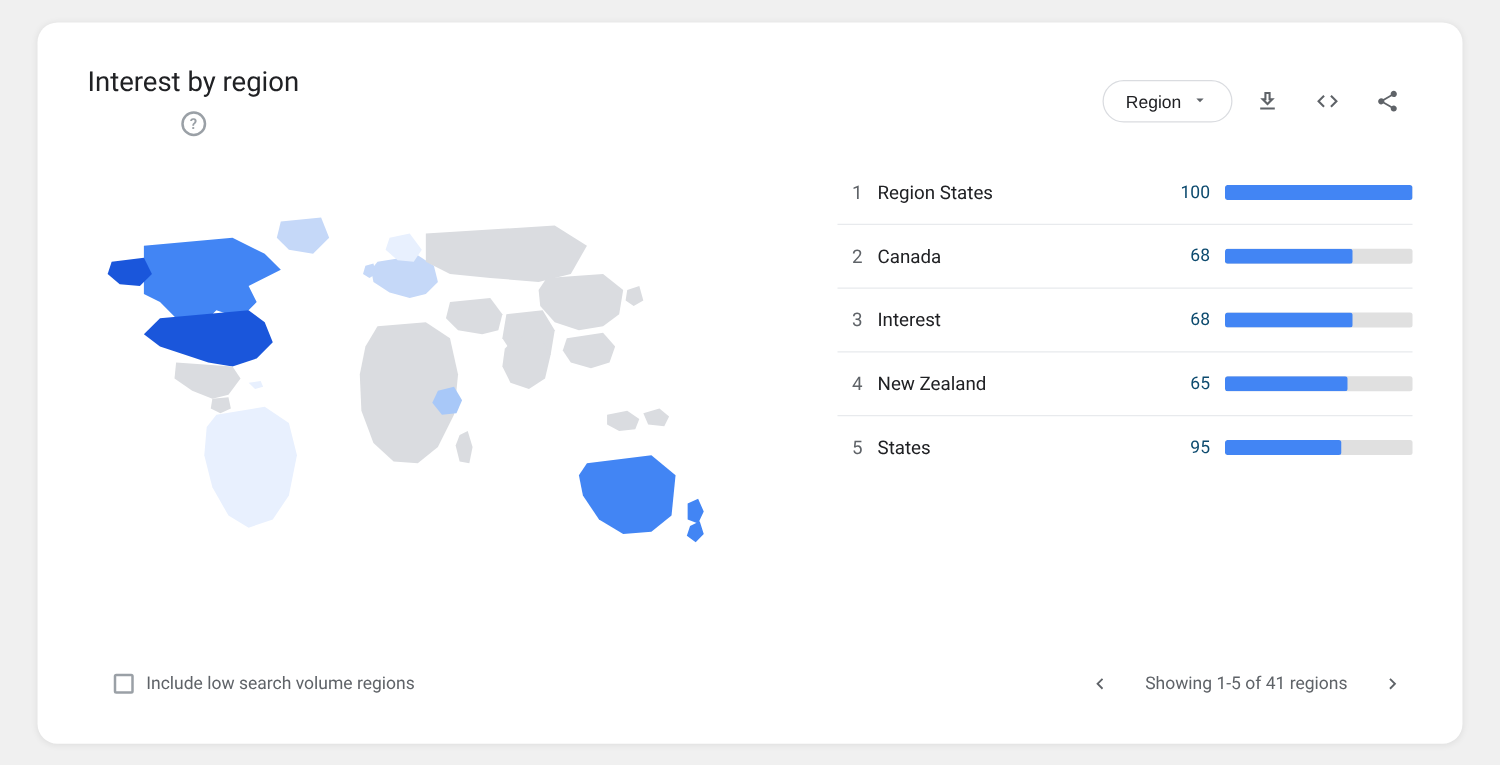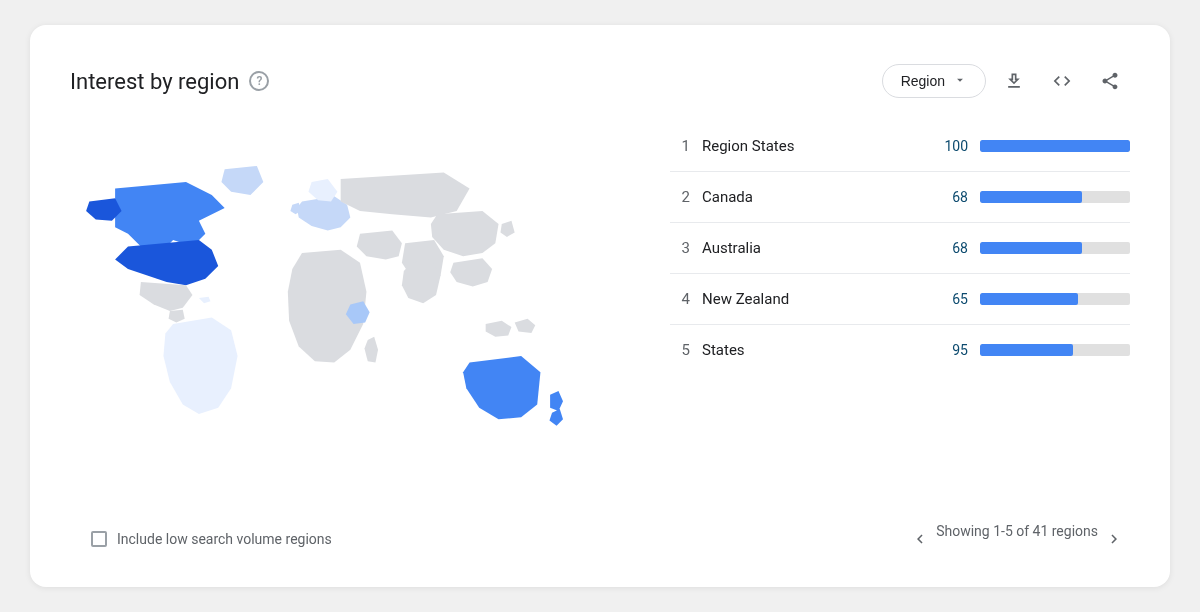--- a/index.html
+++ b/index.html
@@ -23,20 +23,21 @@
     .header {
       display: flex;
       align-items: center;
       justify-content: space-between;
       margin-bottom: 20px;
     }
     .header-left {
       display: flex;
       align-items: center;
       gap: 10px;
+      flex-direction: column;
     }
     .title {
       font-size: 22px;
       font-weight: 400;
       color: #202124;
     }
     .help-icon {
       width: 20px;
       height: 20px;
       border-radius: 50%;
@@ -151,22 +152,22 @@
     }
     .checkbox {
       width: 16px;
       height: 16px;
       border: 2px solid #9aa0a6;
       border-radius: 2px;
       background: #fff;
     }
     .pagination {
       display: flex;
-      align-items: flex-start;
-      gap: 0;
+      align-items: center;
+      gap: 20px;
       font-size: 14px;
       color: #5f6368;
     }
     .page-btn {
       width: 32px;
       height: 32px;
       display: flex;
       align-items: center;
       justify-content: center;
       border-radius: 50%;
@@ -286,21 +287,21 @@
           <div class="region-row">
     <span class="rank">2</span>
     <span class="region-name">Canada</span>
     <span class="region-score">68</span>
     <div class="bar-container">
       <div class="bar-fill" style="width:68%"></div>
     </div>
   </div>
           <div class="region-row">
     <span class="rank">3</span>
-    <span class="region-name">Australia</span>
+    <span class="region-name">Interest</span>
     <span class="region-score">68</span>
     <div class="bar-container">
       <div class="bar-fill" style="width:68%"></div>
     </div>
   </div>
           <div class="region-row">
     <span class="rank">4</span>
     <span class="region-name">New Zealand</span>
     <span class="region-score">65</span>
     <div class="bar-container">

